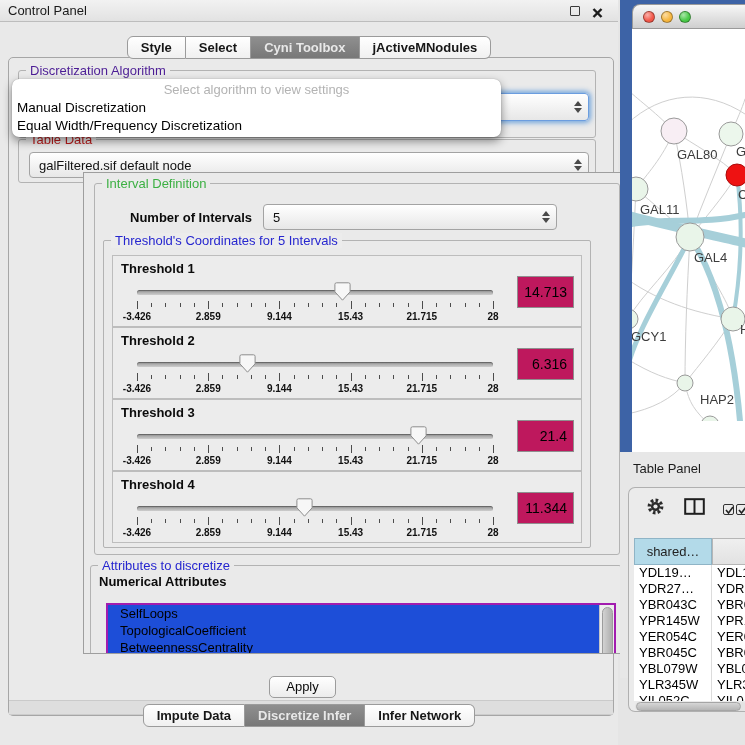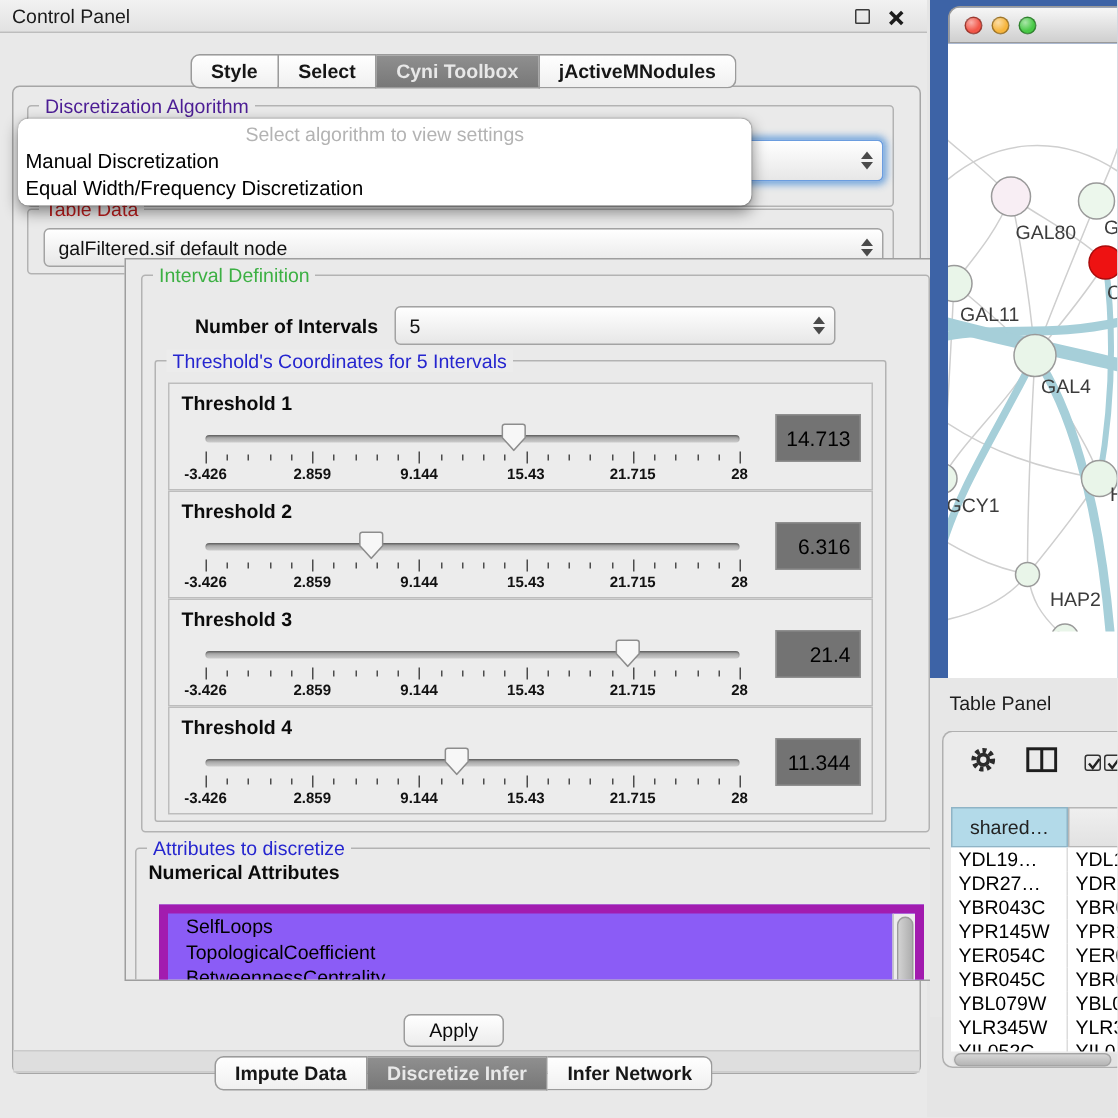--- a/index.html
+++ b/index.html
@@ -57,25 +57,25 @@
 
   .thr-panel { position:absolute; left:8px; width:470px; height:72px; background:#ececec; border:1px solid #bdbdbd; }
   .thr-label { position:absolute; left:8px; top:5px; font-size:13px; font-weight:bold; color:#0b0b0b; }
   .track { position:absolute; left:24px; top:34px; width:356px; height:5px; border-radius:3px;
     background:linear-gradient(#939393,#cdcdcd); box-shadow:inset 0 1px 1px rgba(0,0,0,.35); }
   .thumb { position:absolute; top:26px; }
   .tick { position:absolute; top:45px; width:1px; background:#4c4c4c; }
   .tick.major { height:8px; }
   .tick.minor { height:4px; top:47px; }
   .ticklab { position:absolute; top:55px; transform:translateX(-50%); font-size:10px; font-weight:bold; color:#111; }
-  .valbox { position:absolute; right:7px; top:20px; width:57px; height:32px; background:#737373;
+  .valbox { position:absolute; right:7px; top:20px; width:57px; height:32px; background:#be185d;
     border:1px solid #8f8f8f; font-size:14px; color:#000; text-align:right; padding-right:6px; line-height:30px; }
 
-  #attr-list { position:absolute; left:22px; top:430px; width:510px; height:80px; background:#8b5cf6;
-    border:6px solid #a21caf; overflow:hidden; }
+  #attr-list { position:absolute; left:22px; top:430px; width:510px; height:80px; background:#1d4ed8;
+    border:2px solid #a21caf; overflow:hidden; }
   .list-item { height:17px; line-height:17px; padding-left:12px; font-size:13px; color:#000; white-space:nowrap; }
 
   #apply-btn { position:absolute; left:269px; top:676px; width:67px; height:22px;
     background:linear-gradient(#ffffff,#ececec); border:1px solid #9c9c9c; border-radius:5px;
     font-size:13px; color:#0a0a0a; text-align:center; line-height:20px; cursor:default; }
   #bottom-band { position:absolute; left:9px; top:700px; width:604px; height:15px;
     background:#dedede; border-top:1px solid #cacaca; border-bottom:1px solid #cccccc; }
 
   
   #desktop { position:absolute; left:620px; top:0; width:125px; height:452px; }

